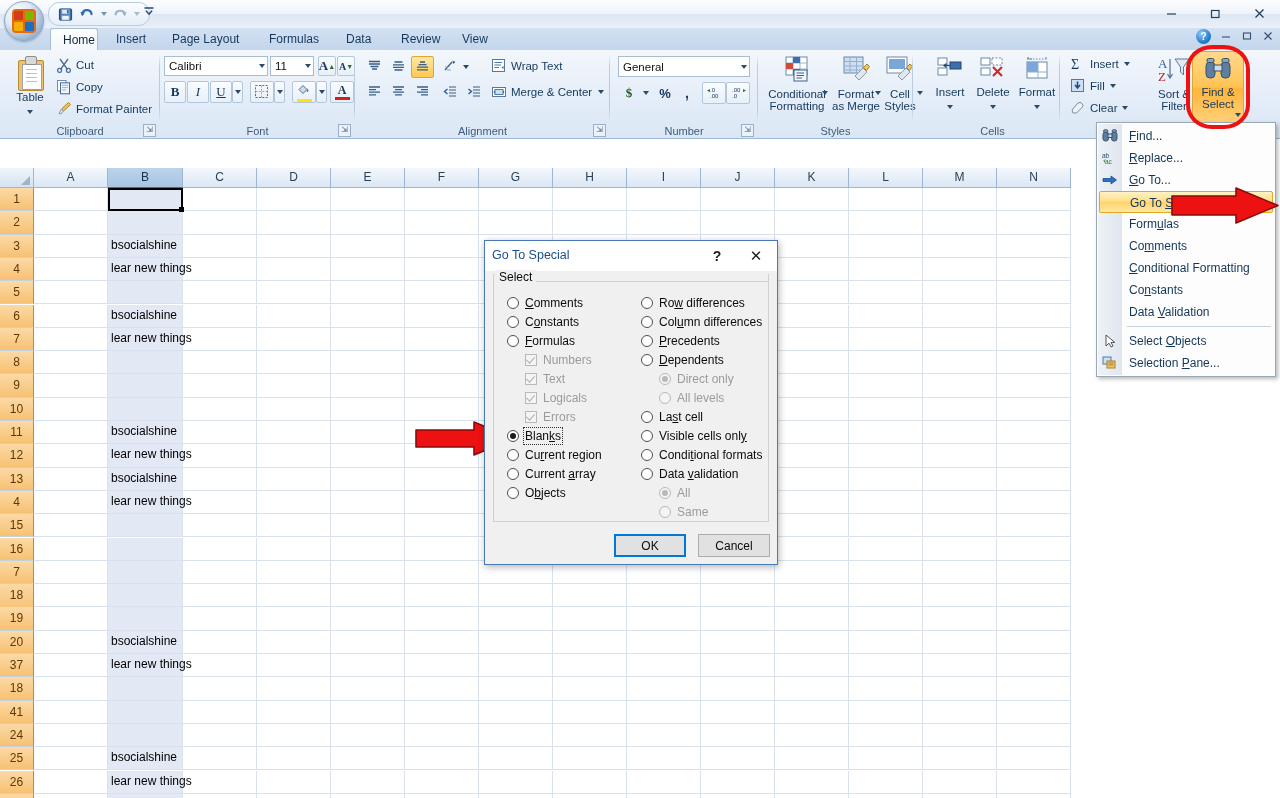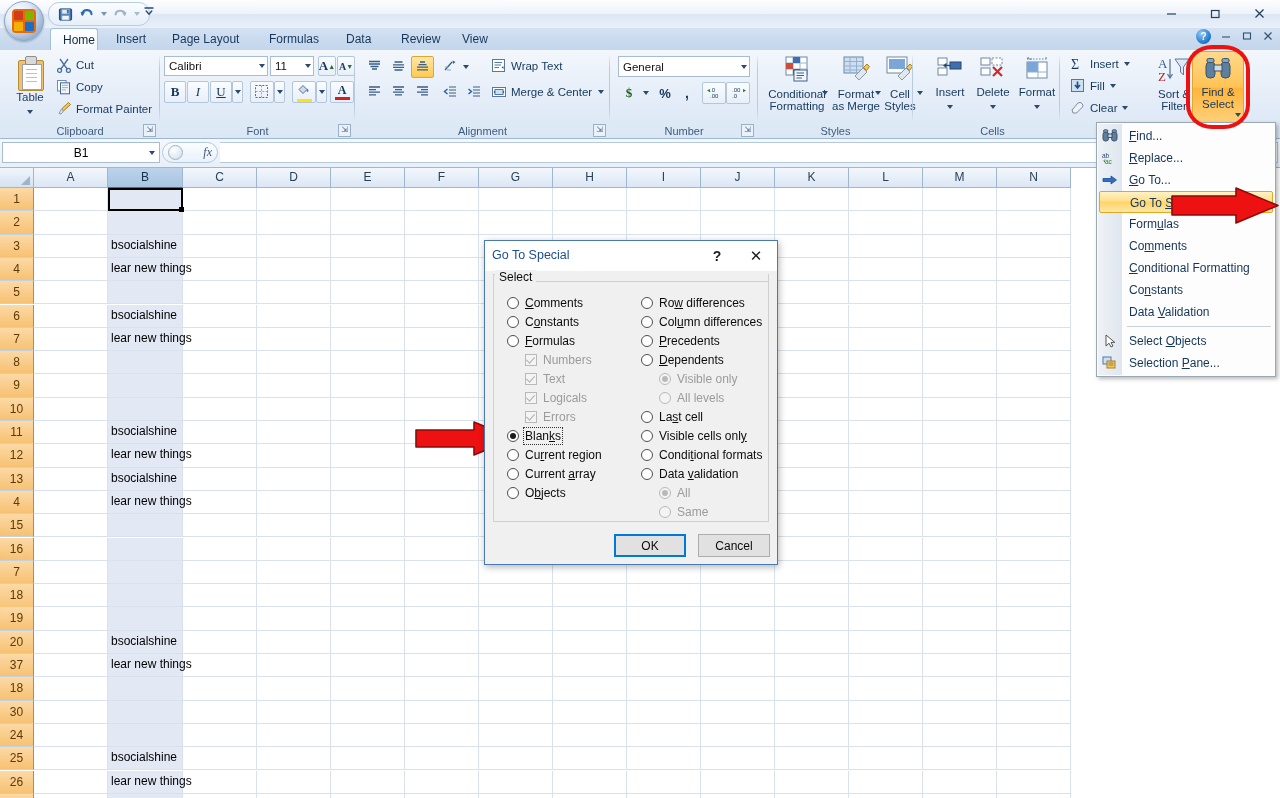--- a/index.html
+++ b/index.html
@@ -671,31 +671,20 @@
               <rect x="19" y="2.5" width="7" height="4" rx="1.5" fill="#88a5c0" stroke="#37536d"></rect>
             </svg>
         </span>
         <span style="display:block;line-height:12px;">Find &amp;</span>
         <span style="display:block;line-height:12px;">Select</span>
           <span class="caret" style="position:absolute;right:2px;bottom:5px;"></span>
       </div>
     </div>
   </div>
 
-  <div class="fbar">
-    <div class="namebox">
-      <span>B1</span>
-      <span class="dd caret"></span>
-    </div>
-    <div class="fb-divider">
-      <span style="width:13px;height:13px;border-radius:50%;background:radial-gradient(circle at 35% 30%,#fff,#cfdcea);border:1px solid #9db4cb;display:block;"></span>
-      <span class="fx">fx</span>
-    </div>
-    <div class="finput"></div>
-  </div>
 
   <div class="gridwrap">
     <div class="corner"></div>
     <div id="colheads">
         <div class="colhead" style="left:34px;width:74px;">A</div>
         <div class="colhead sel" style="left:108px;width:75px;">B</div>
         <div class="colhead" style="left:183px;width:74px;">C</div>
         <div class="colhead" style="left:257px;width:74px;">D</div>
         <div class="colhead" style="left:331px;width:74px;">E</div>
         <div class="colhead" style="left:405px;width:74px;">F</div>
@@ -724,21 +713,21 @@
         <div class="rowhead sel" style="top:299.6px;height:23.3px;line-height:22.3px;">13</div>
         <div class="rowhead sel" style="top:322.90000000000003px;height:23.3px;line-height:22.3px;">4</div>
         <div class="rowhead sel" style="top:346.2px;height:23.3px;line-height:22.3px;">15</div>
         <div class="rowhead sel" style="top:369.5px;height:23.3px;line-height:22.3px;">16</div>
         <div class="rowhead sel" style="top:392.8px;height:23.3px;line-height:22.3px;">7</div>
         <div class="rowhead sel" style="top:416.1px;height:28px;line-height:22.3px;">18</div>
         <div class="rowhead sel" style="top:439.40000000000003px;height:23.3px;line-height:22.3px;">19</div>
         <div class="rowhead sel" style="top:462.7px;height:23.3px;line-height:22.3px;">20</div>
         <div class="rowhead sel" style="top:486px;height:23.3px;line-height:22.3px;">37</div>
         <div class="rowhead sel" style="top:509.3px;height:23.3px;line-height:22.3px;">18</div>
-        <div class="rowhead sel" style="top:532.6px;height:23.3px;line-height:22.3px;">30</div>
+        <div class="rowhead sel" style="top:532.6px;height:23.3px;line-height:22.3px;">41</div>
         <div class="rowhead sel" style="top:555.9px;height:23.3px;line-height:22.3px;">24</div>
         <div class="rowhead sel" style="top:579.2px;height:23.3px;line-height:22.3px;">25</div>
         <div class="rowhead sel" style="top:602.5px;height:23.3px;line-height:22.3px;">26</div>
         <div class="rowhead sel" style="top:625.8000000000001px;height:23.3px;line-height:22.3px;">27</div>
       </div>
     <div id="cells">
         <div class="cell" style="left:34px;top:20px;width:74px;height:23.3px;line-height:21.3px;"></div>
         <div class="cell selcol" style="left:108px;top:20px;width:75px;height:23.3px;line-height:21.3px;"></div>
         <div class="cell" style="left:183px;top:20px;width:74px;height:23.3px;line-height:21.3px;"></div>
         <div class="cell" style="left:257px;top:20px;width:74px;height:23.3px;line-height:21.3px;"></div>
@@ -1237,21 +1226,21 @@
         <div class="opt" style="left:156px;top:93px;">
           <span class="radio"></span>
           <span class=""><u>P</u>recedents</span>
         </div>
         <div class="opt" style="left:156px;top:112px;">
           <span class="radio"></span>
           <span class=""><u>D</u>ependents</span>
         </div>
         <div class="opt dis" style="left:174px;top:131px;">
           <span class="radio on dis"></span>
-          <span class="">Visible only</span>
+          <span class="">Direct only</span>
         </div>
         <div class="opt dis" style="left:174px;top:150px;">
           <span class="radio dis"></span>
           <span class="">All levels</span>
         </div>
         <div class="opt" style="left:156px;top:169px;">
           <span class="radio"></span>
           <span class="">La<u>s</u>t cell</span>
         </div>
         <div class="opt" style="left:156px;top:188px;">

